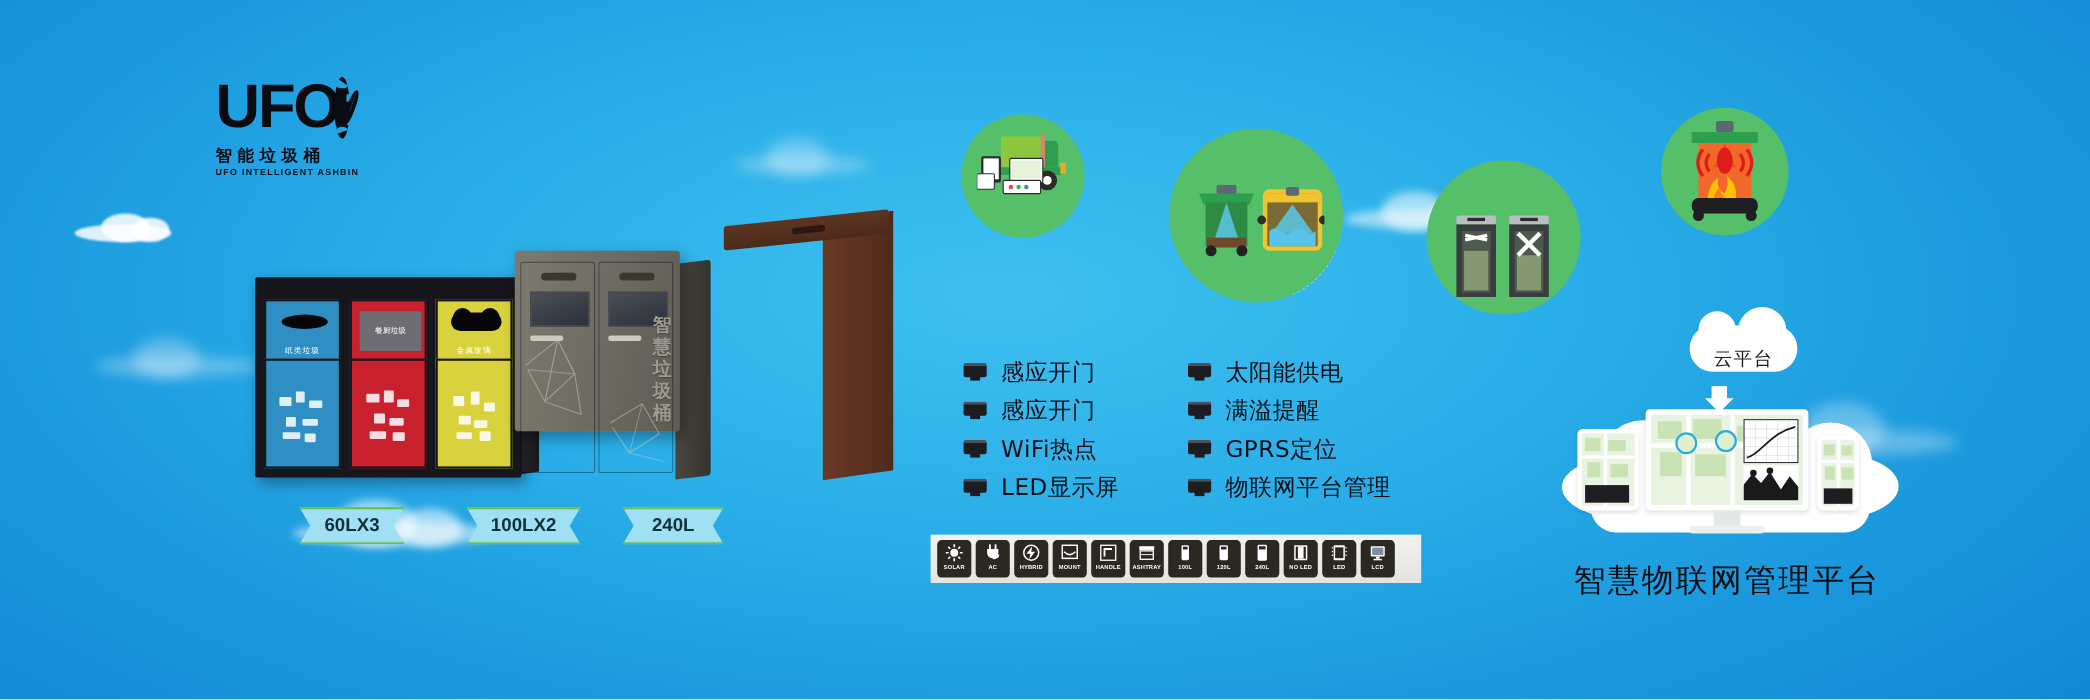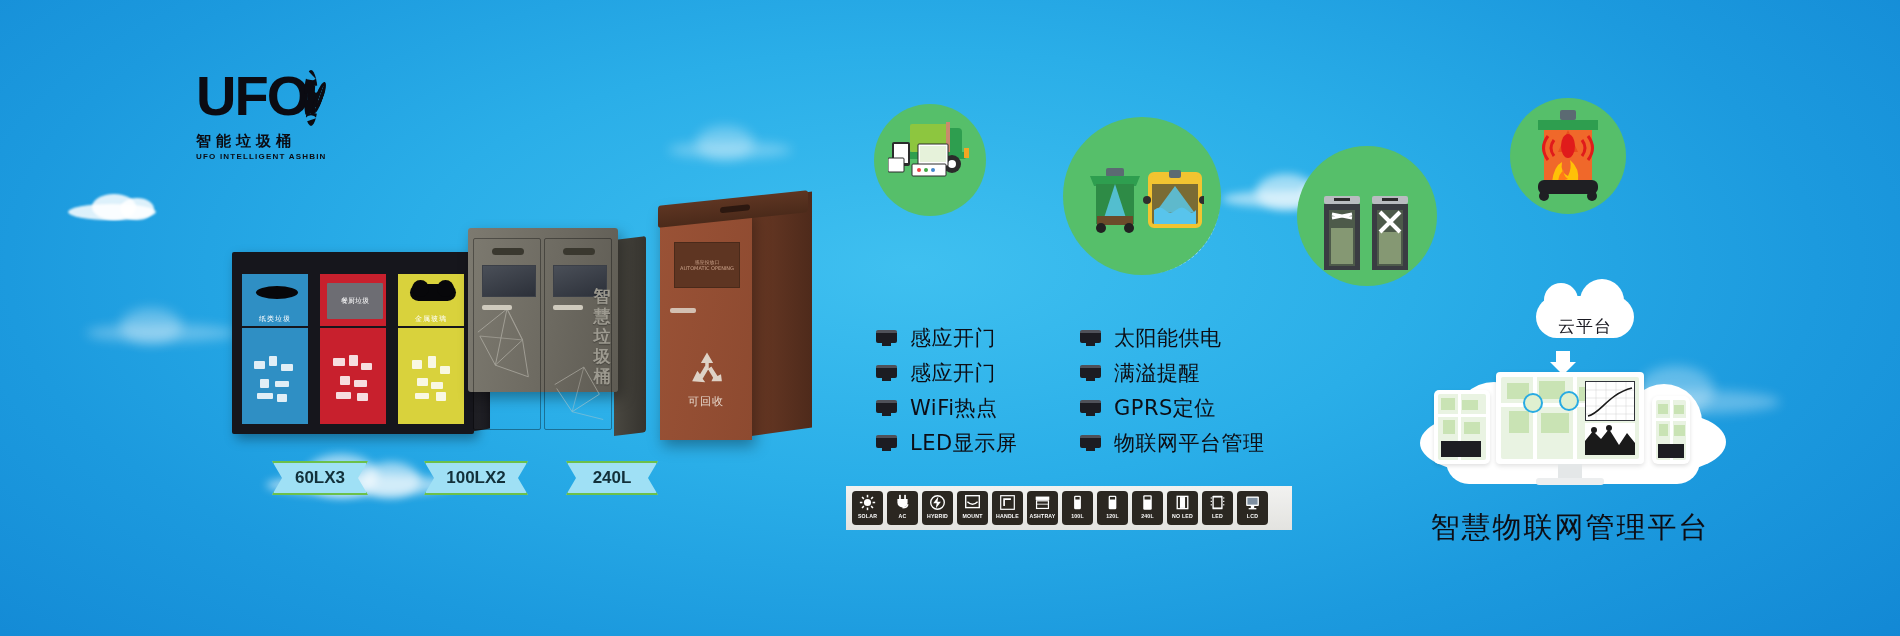--- a/index.html
+++ b/index.html
@@ -451,33 +451,20 @@
           <polyline points="10,150 40,132 56,160 28,178 12,154" fill="none" stroke="#cfcdc4" stroke-width="1"></polyline>
           <polyline points="40,132 28,178 60,186" fill="none" stroke="#cfcdc4" stroke-width=".8"></polyline>
         </svg>
       </div>
       <div class="vtext">智慧垃圾桶</div>
     </div>
   </div>
 
   <div class="bin-group" id="bin-brown">
     <div class="depth"></div>
-    <div class="front">
-      <div class="panel">
-        <span>感应投放口</span>
-        <span>AUTOMATIC OPENING</span>
-      </div>
-      <span class="handle"></span>
-      <svg class="recycle" viewBox="0 0 48 48">
-        <path d="M24 5 L31 17 L26 17 L26 25 L22 25 L22 17 L17 17 Z" fill="#ded2c6"></path>
-        <path d="M7 38 L13 26 L16 30 L22 20 L25 25 L19 35 L22 39 Z" fill="#ded2c6"></path>
-        <path d="M41 38 L29 38 L31 34 L25 24 L29 21 L36 32 L40 30 Z" fill="#ded2c6"></path>
-      </svg>
-      <div class="rlabel">可回收</div>
-    </div>
     <div class="lid">
       <span class="lidslot"></span>
     </div>
   </div>
 
   <div class="ribbon" id="rib1">60LX3</div>
   <div class="ribbon" id="rib2">100LX2</div>
   <div class="ribbon" id="rib3">240L</div>
 
   <div class="gdash"></div>

